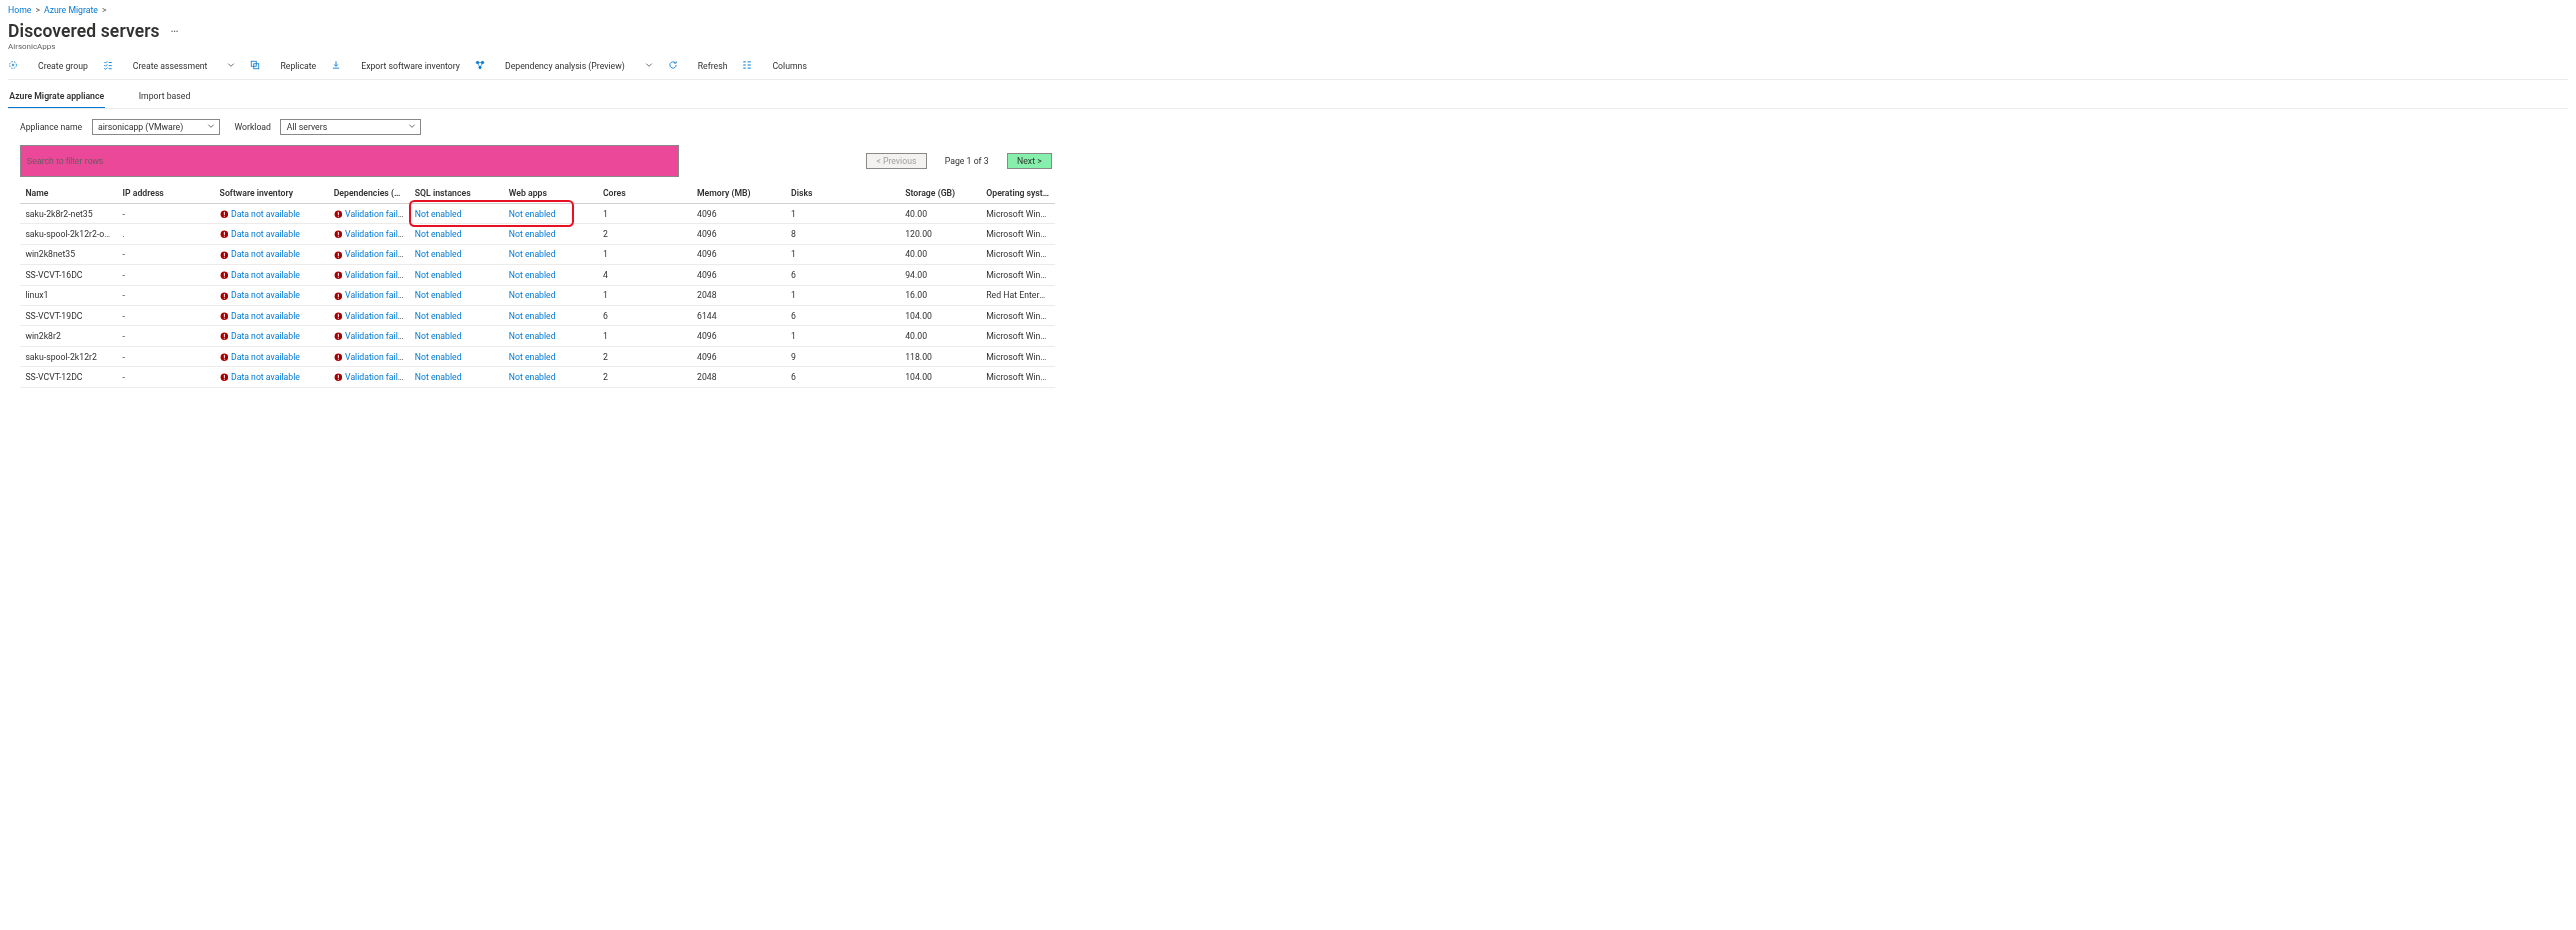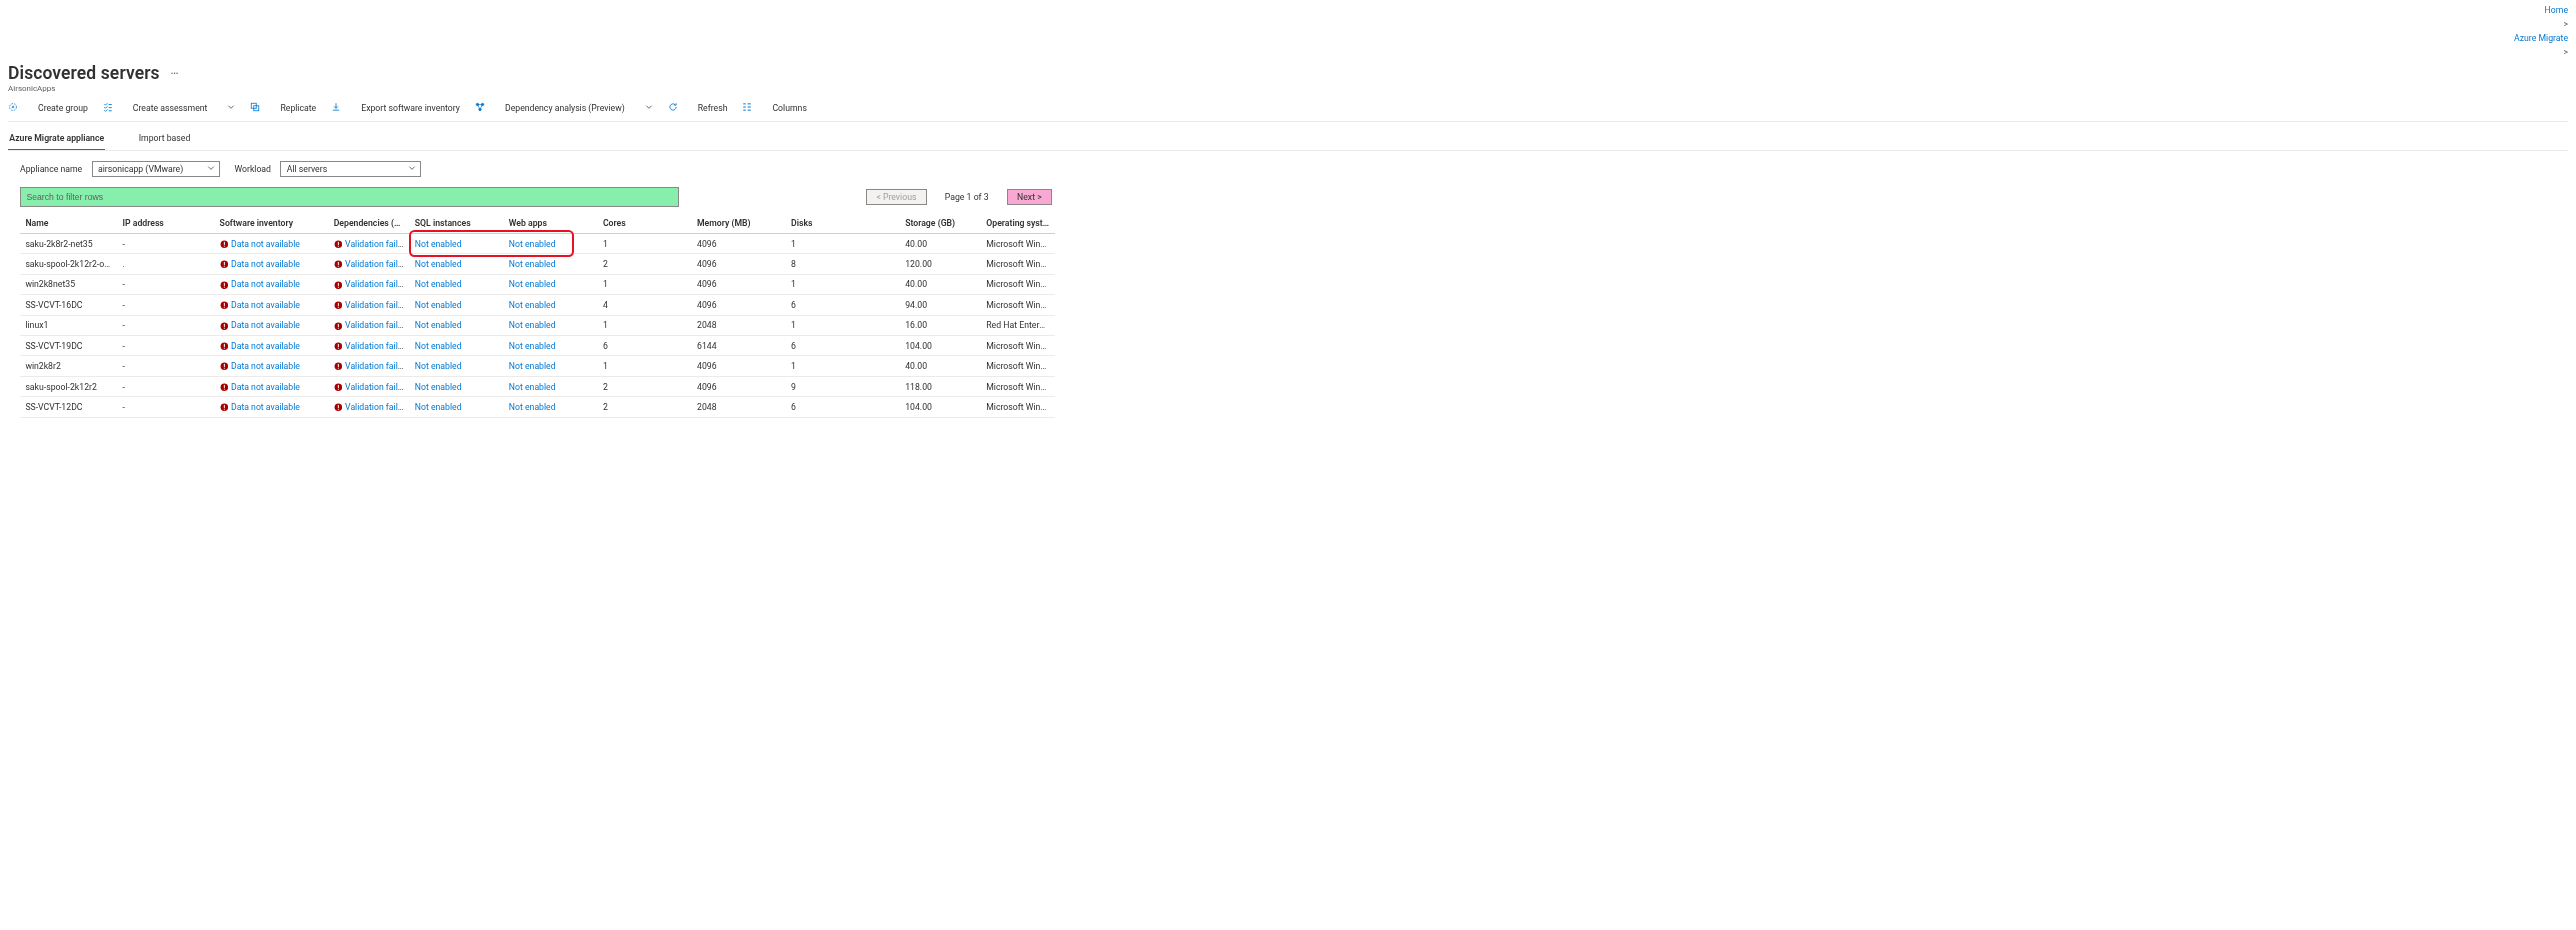--- a/index.html
+++ b/index.html
@@ -6,21 +6,21 @@
   body {
     margin: 0;
     font-family: "Segoe UI", -apple-system, BlinkMacSystemFont, Roboto, Helvetica, Arial, sans-serif;
     font-size: 8.7px;
     color: #323130;
     background: #ffffff;
     padding: 5.4px 8px;
     width: 2576px;
   }
   a { color: #0078d4; text-decoration: none; cursor: pointer; }
-  .breadcrumbs { display: flex; align-items: flex-end; gap: 4px; font-size: 8.7px; margin-bottom: 5.4px; flex-direction: column; }
+  .breadcrumbs { display: flex; align-items: flex-start; gap: 4px; font-size: 8.7px; margin-bottom: 5.4px; }
   .breadcrumbs .sep { color: #605e5c; }
   .page-title-row { display: flex; align-items: flex-start; gap: 8px; }
   h1.page-title { font-size: 17.5px; font-weight: 600; margin: 0; letter-spacing: 0.1px; }
   .ellipsis-btn { font-size: 12px; color: #605e5c; cursor: pointer; padding: 0 2.7px; }
   .subtitle { font-size: 8px; color: #605e5c; margin-top: 1.3px; margin-bottom: 9.4px; }
 
   .toolbar { display: flex; align-items: center; gap: 15px; padding-bottom: 6.7px; border-bottom: 0.7px solid #edebe9; }
   .tb-btn { display: flex; align-items: center; gap: 20px; cursor: pointer; font-size: 8.7px; color: #323130; }
   .tb-btn svg { fill: #0078d4; stroke: #0078d4; }
 
@@ -29,26 +29,26 @@
   .tab.active { font-weight: 600; }
   .tab.active::after { content: ""; position: absolute; left: 0; right: 0; bottom: -0.7px; height: 1.3px; background: #0078d4; }
 
   .filters { display: flex; align-items: center; gap: 9.4px; padding: 10.8px 0 9.4px 12px; font-size: 8.7px; }
   .filters label { color: #323130; }
   .dd { display: inline-flex; align-items: center; justify-content: space-between; border: 0.7px solid #8a8886; height: 16px; padding: 0 4px 0 5.4px; min-width: 128px; cursor: pointer; background: #fff; }
   .dd .chev { margin-left: 6.7px; }
 
   .row2 { display: flex; align-items: center; gap: 12px; padding: 0 0 6.7px 12px; }
   .search-input {
-    flex: 0 0 659px; height: 20px; border: 0.7px solid #8a8886; padding: 0 5.4px;
-    font-size: 8.7px; color: #323130; background: #86efac;
+    flex: 0 0 659px; height: 32px; border: 0.7px solid #8a8886; padding: 0 5.4px;
+    font-size: 8.7px; color: #323130; background: #ec4899;
   }
   .search-input::placeholder { color: #605e5c; }
   .pager { display: flex; align-items: center; gap: 18px; margin-left: 175px; }
-  .pg-btn { border: 0.7px solid #8a8886; padding: 2px 9.4px; cursor: pointer; font-size: 8.7px; background: #f9a8d4; }
+  .pg-btn { border: 0.7px solid #8a8886; padding: 2px 9.4px; cursor: pointer; font-size: 8.7px; background: #86efac; }
   .pg-btn.disabled { color: #a19f9d; background: #f3f2f1; cursor: default; }
 
   table.grid { border-collapse: collapse; width: 1035px; table-layout: fixed; margin-left: 12px; }
   table.grid th, table.grid td {
     text-align: left; font-size: 8.7px; padding: 4.7px 5.4px; border-bottom: 0.7px solid #edebe9;
     white-space: nowrap; overflow: hidden; text-overflow: ellipsis;
   }
   table.grid th { font-weight: 600; color: #323130; border-bottom: 0.7px solid #d2d0ce; }
   .warn-ico { display: inline-flex; vertical-align: middle; margin-right: 2.7px; }
   .warn-ico svg circle { fill: #a80000; }

